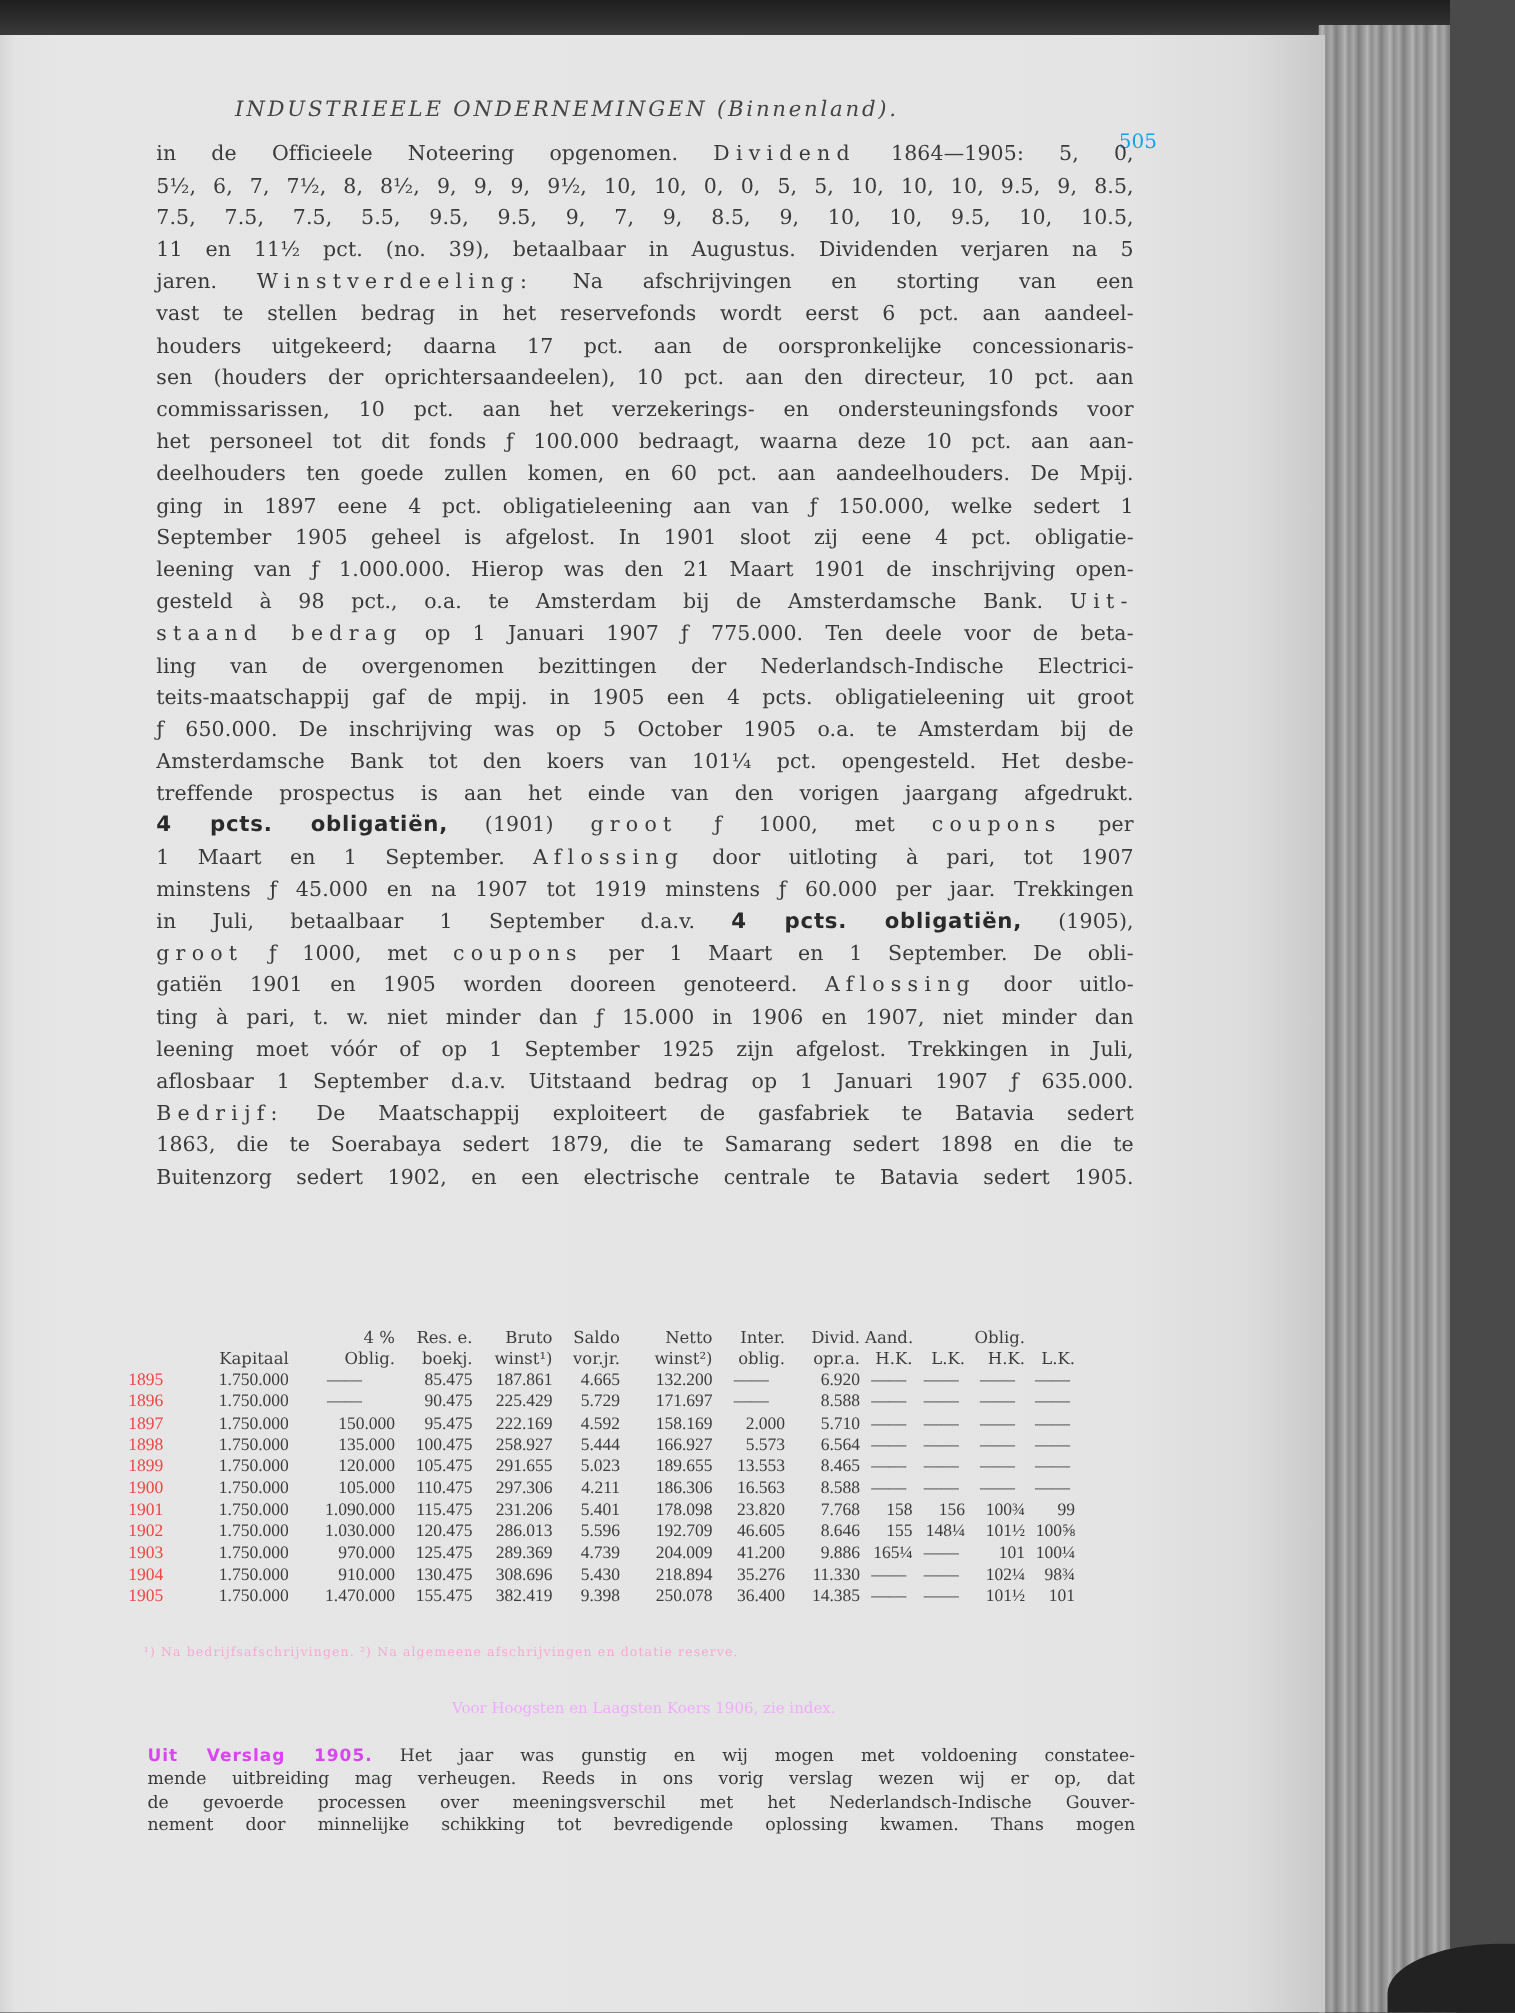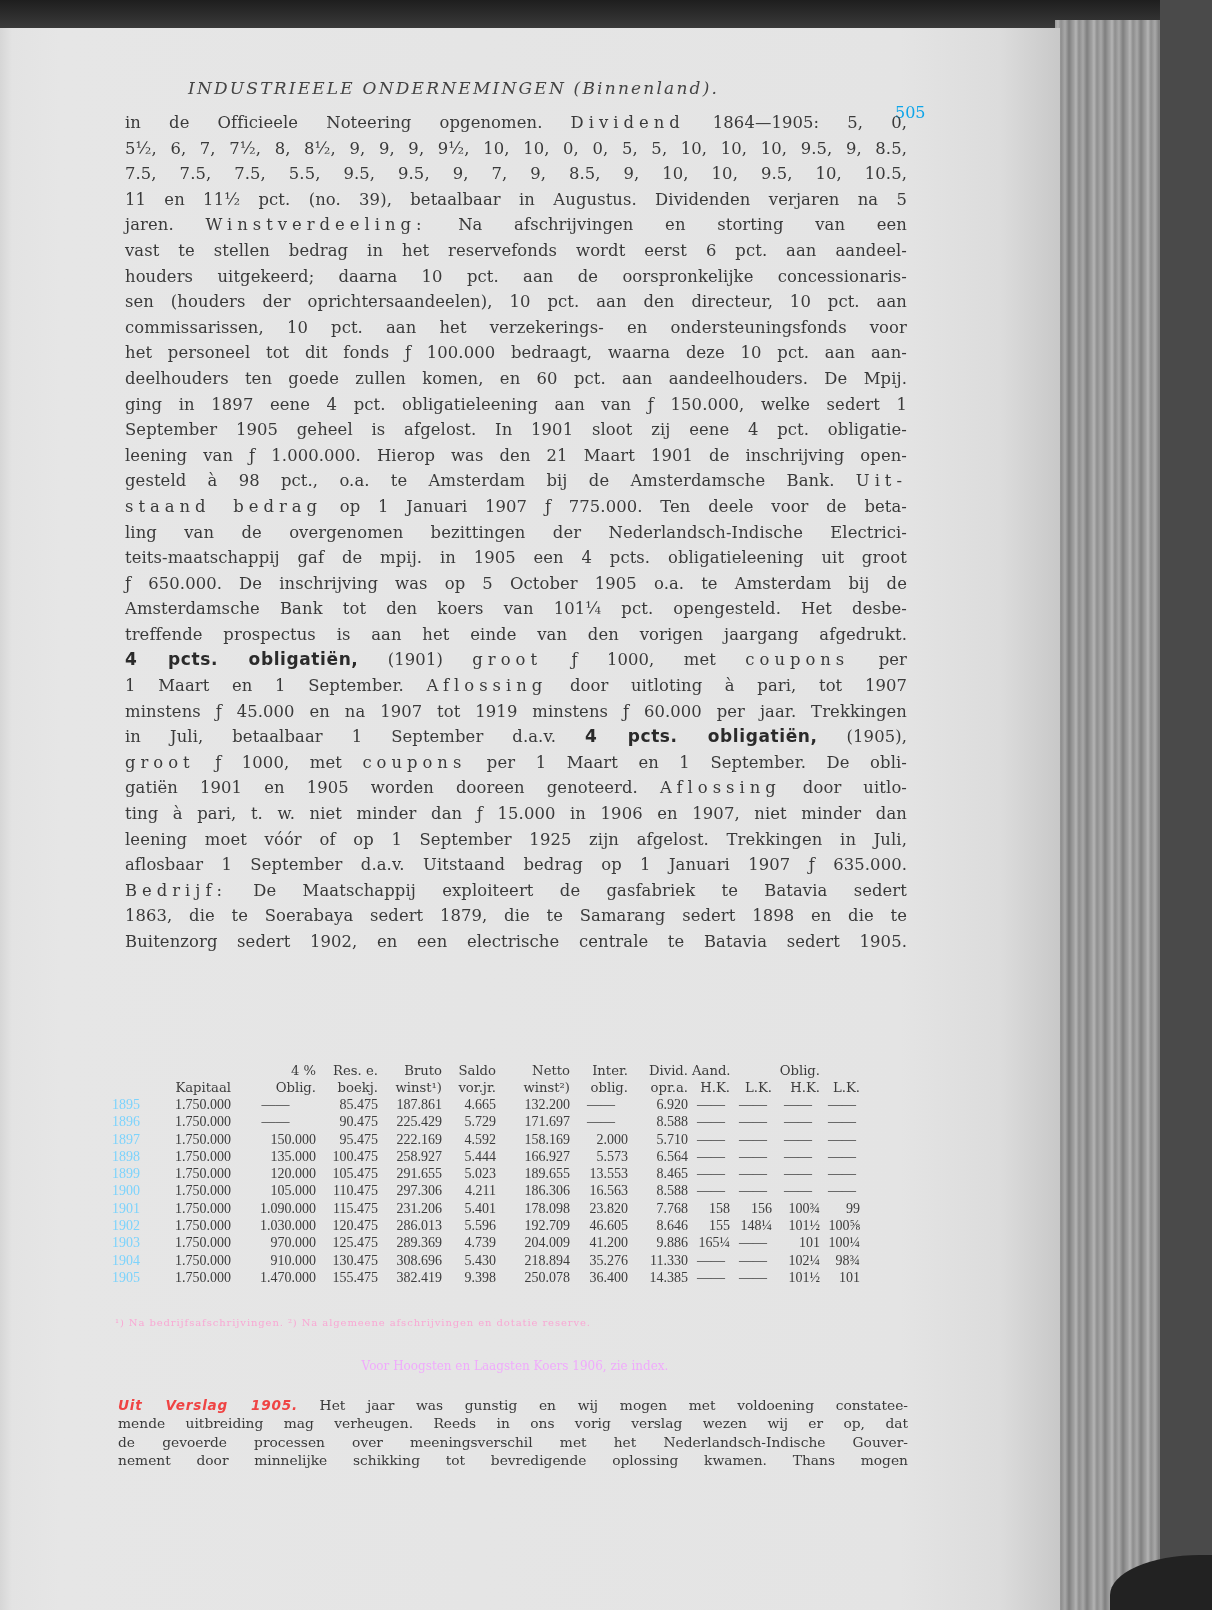--- a/index.html
+++ b/index.html
@@ -33,29 +33,29 @@
   .sp { letter-spacing:5px; }
   .bold-sans { font-family:"DejaVu Sans", sans-serif; font-weight:bold; font-size:17px; letter-spacing:0.6px; color:#2a2a2a; }
 
   .table { position:absolute; left:85px; top:1062px; width:840px; font-size:12.6px; color:#3c3c3c; }
   .thead, .trow { display:grid;
     grid-template-columns:55px 95px 85px 62px 64px 54px 74px 58px 60px 42px 42px 48px 40px;
     white-space:nowrap; }
   .thead { line-height:17px; font-size:13.2px; }
   .trow { line-height:17.3px; font-family:"Liberation Serif", serif; font-size:14px; }
   .c { text-align:right; padding-right:4px; }
-  .yr { text-align:right; padding-left:8px; color:#7dd3fc; }
+  .yr { text-align:center; padding-left:8px; color:#ef4444; }
   .dash { text-align:center; }
   .footnote { position:absolute; left:115px; top:1317px; font-size:10px; letter-spacing:0.9px; white-space:nowrap; color:#f9a8d4; }
 
   .hoogsten { position:absolute; left:0; width:1030px; top:1359px; text-align:center; font-size:12px; color:#f0abfc; }
 
   .verslag { position:absolute; left:118px; top:1396px; width:790px; font-size:13.8px; }
   .vline { height:18.4px; line-height:18.4px; white-space:nowrap; text-align:justify; text-align-last:justify; }
-  .vbold { font-family:"DejaVu Sans", sans-serif; font-weight:bold; font-size:13.6px; letter-spacing:0.8px; color:#ef4444;font-style:italic; }
+  .vbold { font-family:"DejaVu Sans", sans-serif; font-weight:bold; font-size:13.6px; letter-spacing:0.8px; color:#d946ef; }
 </style>
 </head>
 <body>
 
 <div class="top-shadow"></div>
 <div class="binding"></div>
 <div class="binding-dark"></div>
 <div class="binding-corner"></div>
 <div class="page"></div>
 
@@ -65,21 +65,21 @@
     <span class="page-number">505</span>
   </div>
 
   <div class="body-text" id="body-text">
       <div class="line"><span>in de Officieele Noteering opgenomen. </span><span class="sp">Dividend</span><span> 1864—1905: 5, 0,</span></div>
       <div class="line"><span>5½, 6, 7, 7½, 8, 8½, 9, 9, 9, 9½, 10, 10, 0, 0, 5, 5, 10, 10, 10, 9.5, 9, 8.5,</span></div>
       <div class="line"><span>7.5, 7.5, 7.5, 5.5, 9.5, 9.5, 9, 7, 9, 8.5, 9, 10, 10, 9.5, 10, 10.5,</span></div>
       <div class="line"><span>11 en 11½ pct. (no. 39), betaalbaar in Augustus. Dividenden verjaren na 5</span></div>
       <div class="line"><span>jaren. </span><span class="sp">Winstverdeeling:</span><span> Na afschrijvingen en storting van een</span></div>
       <div class="line"><span>vast te stellen bedrag in het reservefonds wordt eerst 6 pct. aan aandeel-</span></div>
-      <div class="line"><span>houders uitgekeerd; daarna 10 pct. aan de oorspronkelijke concessionaris-</span></div>
+      <div class="line"><span>houders uitgekeerd; daarna 17 pct. aan de oorspronkelijke concessionaris-</span></div>
       <div class="line"><span>sen (houders der oprichtersaandeelen), 10 pct. aan den directeur, 10 pct. aan</span></div>
       <div class="line"><span>commissarissen, 10 pct. aan het verzekerings- en ondersteuningsfonds voor</span></div>
       <div class="line"><span>het personeel tot dit fonds ƒ 100.000 bedraagt, waarna deze 10 pct. aan aan-</span></div>
       <div class="line"><span>deelhouders ten goede zullen komen, en 60 pct. aan aandeelhouders. De Mpij.</span></div>
       <div class="line"><span>ging in 1897 eene 4 pct. obligatieleening aan van ƒ 150.000, welke sedert 1</span></div>
       <div class="line"><span>September 1905 geheel is afgelost. In 1901 sloot zij eene 4 pct. obligatie-</span></div>
       <div class="line"><span>leening van ƒ 1.000.000. Hierop was den 21 Maart 1901 de inschrijving open-</span></div>
       <div class="line"><span>gesteld à 98 pct., o.a. te Amsterdam bij de Amsterdamsche Bank. </span><span class="sp">Uit-</span></div>
       <div class="line"><span class="sp">staand bedrag</span><span> op 1 Januari 1907 ƒ 775.000. Ten deele voor de beta-</span></div>
       <div class="line"><span>ling van de overgenomen bezittingen der Nederlandsch-Indische Electrici-</span></div>

